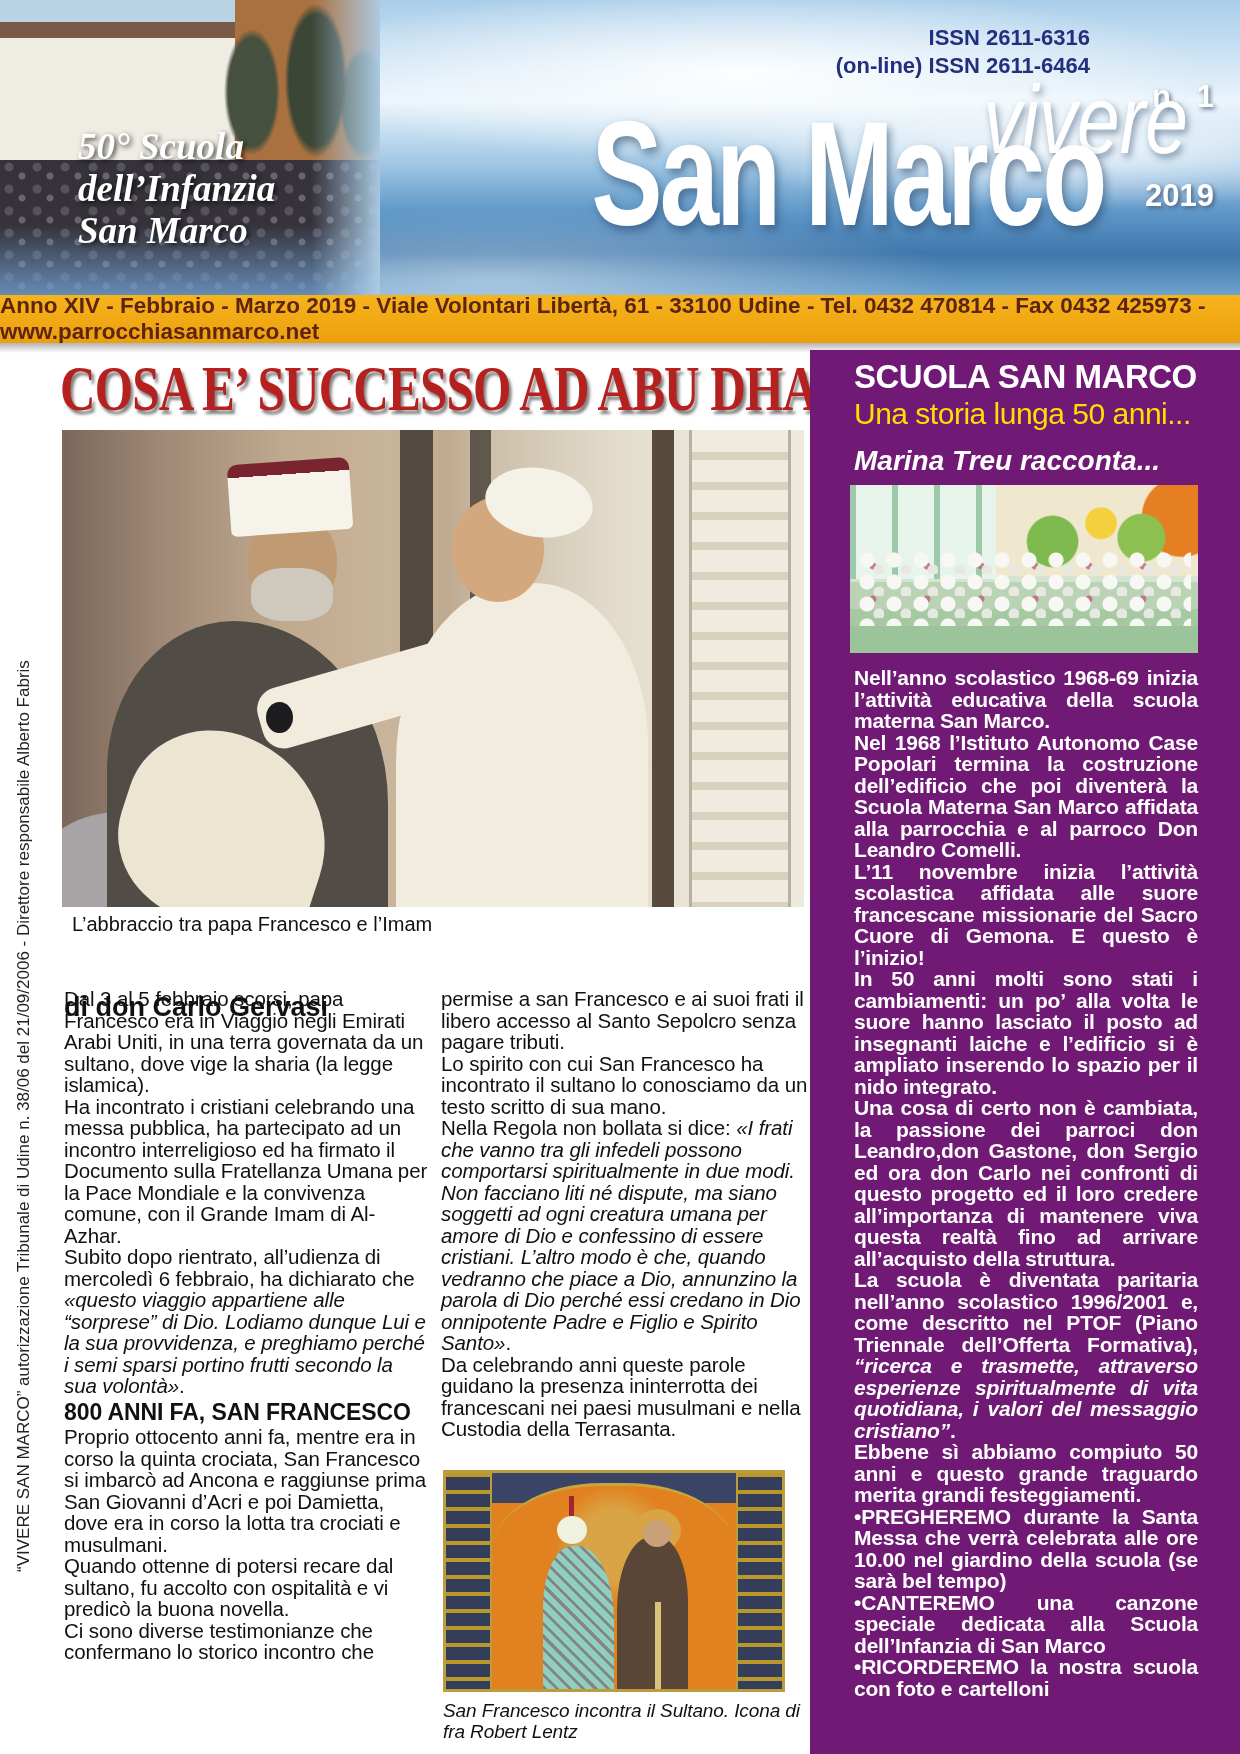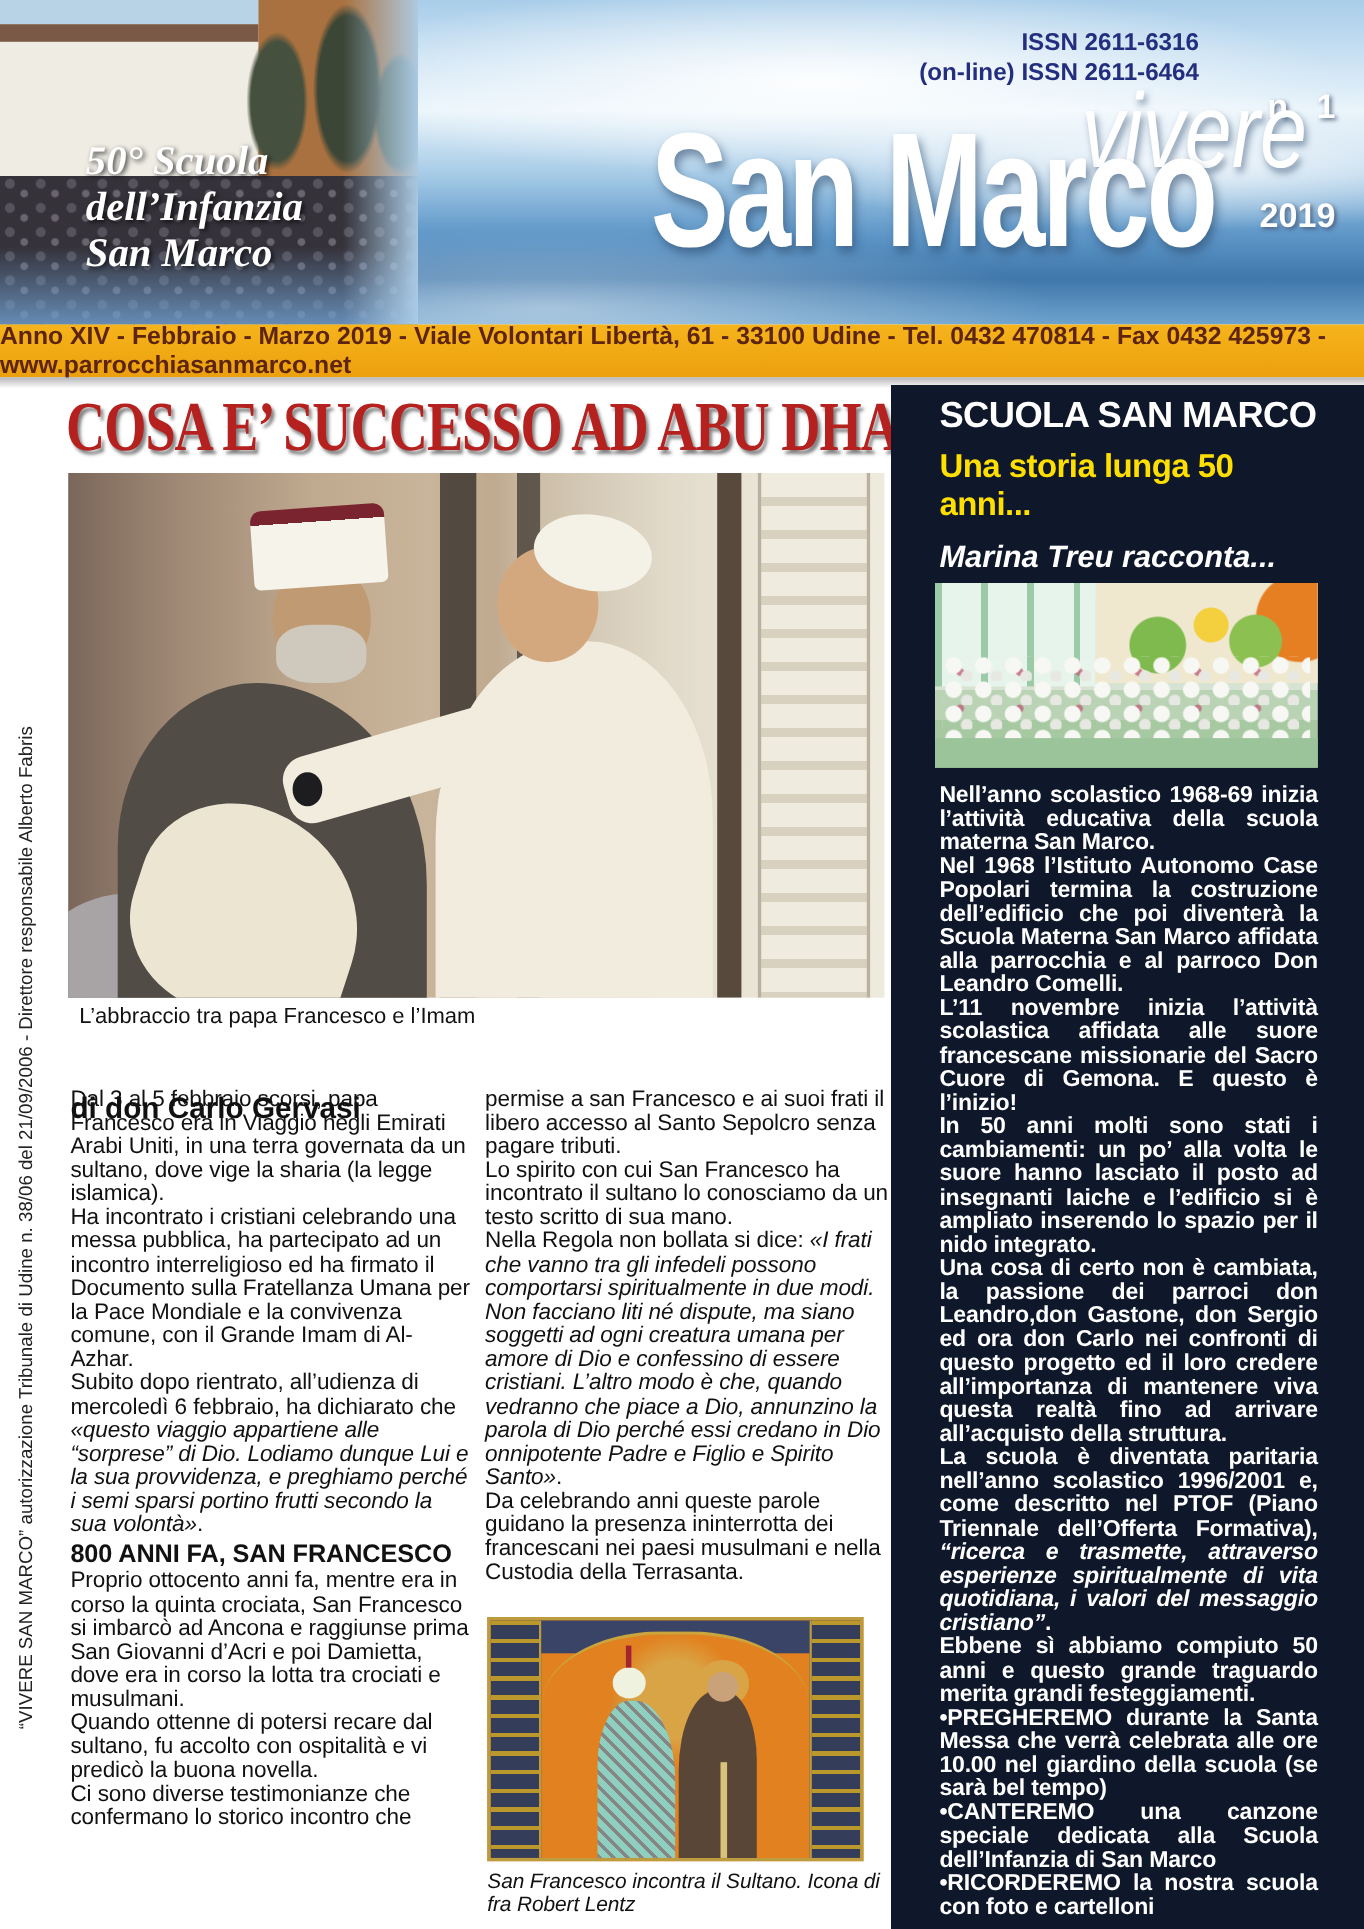--- a/index.html
+++ b/index.html
@@ -121,24 +121,24 @@
   .ia-francis{position:absolute;right:28%;bottom:0;width:21%;height:70%;background:#5a4636;
       border-radius:48% 42% 0 0;}
   .ia-rope{position:absolute;right:36%;bottom:0;width:1.8%;height:40%;background:#d9c27a;}
   .ia-francis-head{position:absolute;right:33%;top:22%;width:8.5%;height:12.5%;background:#caa27a;
       border-radius:50%;}
   .ia-halo{position:absolute;right:30%;top:17%;width:14%;height:20%;background:#d9a445;
       border-radius:50%;z-index:0;}
   .icon-caption{font-style:italic;font-size:19px;color:#111;margin-top:8px;width:360px;}
 
   
-  .sidebar{position:absolute;left:810px;top:350px;width:430px;height:1404px;background:#0f172a;
+  .sidebar{position:absolute;left:810px;top:350px;width:430px;height:1404px;background:#701a75;
       color:#fff;box-sizing:border-box;padding:8px 42px 0 44px;}
   .sb-title{font-size:33px;font-weight:bold;line-height:37px;margin:0;letter-spacing:-.5px;}
-  .sb-subtitle{font-size:30px;font-weight:bold;line-height:34px;margin:13px 0 0;color:#ffdf00;
+  .sb-subtitle{font-size:30px;font-weight:normal;line-height:34px;margin:2px 0 0;color:#ffdf00;
       letter-spacing:-.5px;}
   .sb-kicker{font-size:28px;font-weight:bold;margin:14px 0 8px;font-style:italic;}
   .school-photo{position:relative;width:348px;height:168px;margin:0 0 14px -4px;overflow:hidden;
       background:linear-gradient(180deg,#dff0e4 0 10%,#cfe7d6 10% 42%,#d7e3d2 42% 58%,#b9d3b4 58% 74%,#a7c9a2 74% 100%);}
   .sp-windows{position:absolute;left:0;top:0;width:42%;height:56%;
       background:repeating-linear-gradient(90deg,#9cc9a8 0 6px,#e7f4ec 6px 42px);}
   .sp-wall{position:absolute;right:0;top:0;width:58%;height:54%;background-color:#efe8cf;
       background-image:radial-gradient(circle at 28% 62%, #7fba4e 0 16%, rgba(0,0,0,0) 17%),
         radial-gradient(circle at 52% 42%, #f4d03f 0 13%, rgba(0,0,0,0) 14%),
         radial-gradient(circle at 72% 58%, #8cc152 0 15%, rgba(0,0,0,0) 16%),

